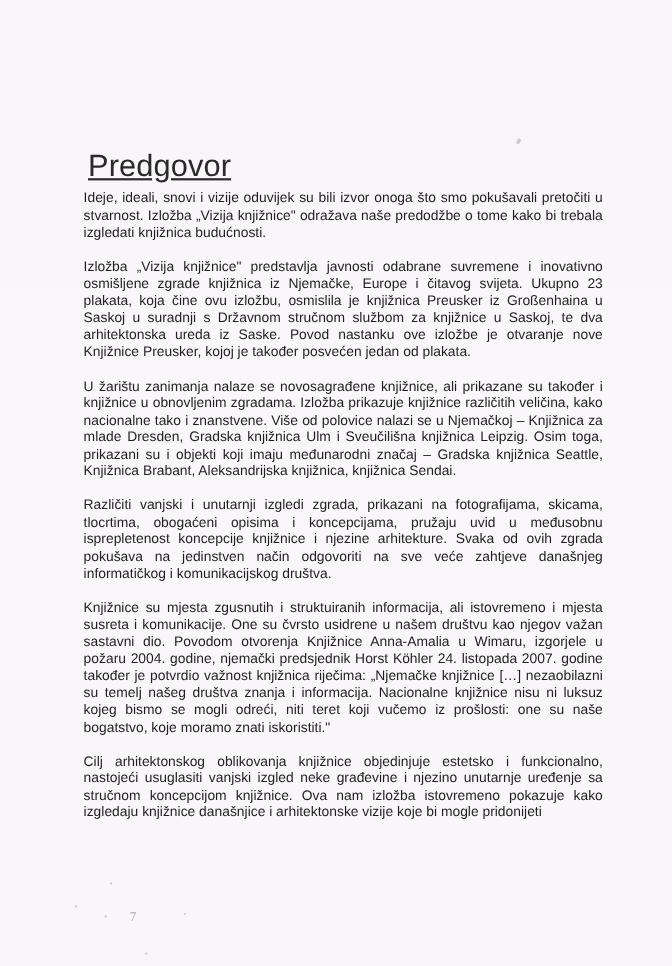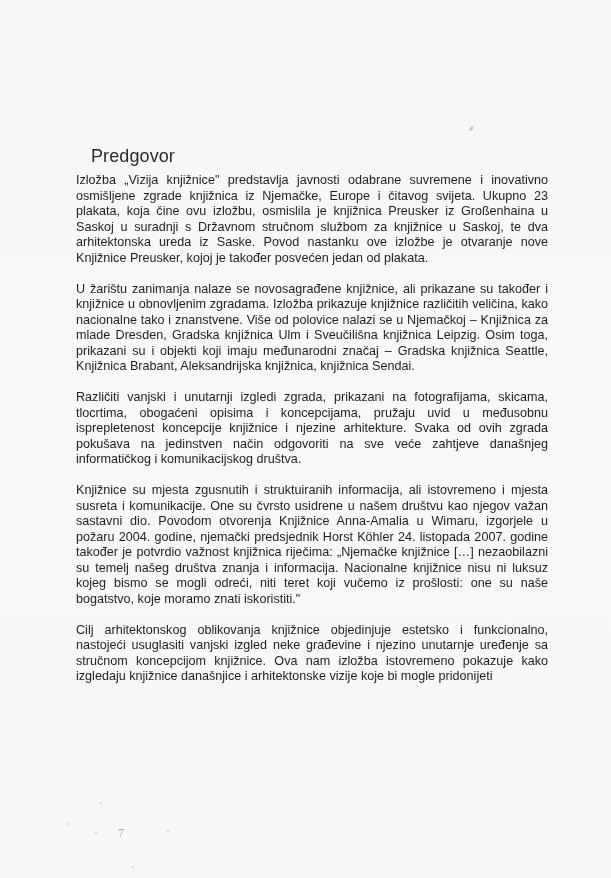--- a/index.html
+++ b/index.html
@@ -18,25 +18,26 @@
     .page {
       position: absolute;
       left: 0; top: 0;
       width: 611px; height: 878px;
       background: linear-gradient(180deg, #f7f5f7 0%, #f9f7f9 40%, #f8f6f8 100%);
     }
     .title {
       position: absolute;
       left: 75px;
       top: 130px;
-      font-size: 18px;
+      font-size: 28px;
       font-weight: normal;
       color: #2a2a2a;
-      margin: 16px;
+      margin: 5px;
       letter-spacing: 0.1px;
+      text-decoration: underline;
     }
     .body-text {
       position: absolute;
       left: 76px;
       top: 173px;
       width: 472px;
     }
     .para {
       margin: 0 0 15.5px 0;
       font-size: 12.6px;
@@ -76,20 +77,21 @@
   <span class="scan-mark mark-1"></span>
   <span class="scan-mark mark-2"></span>
   <span class="scan-mark mark-3"></span>
   <span class="scan-mark mark-4"></span>
   <span class="scan-mark mark-5"></span>
   <span class="scan-mark mark-6"></span>
 
   <h1 class="title">Predgovor</h1>
 
   <div class="body-text">
+    <p class="para">Ideje, ideali, snovi i vizije oduvijek su bili izvor onoga što smo pokušavali pretočiti u stvarnost. Izložba „Vizija knjižnice" odražava naše predodžbe o tome kako bi trebala izgledati knjižnica budućnosti.</p>
     <p class="para">Izložba „Vizija knjižnice" predstavlja javnosti odabrane suvremene i inovativno osmišljene zgrade knjižnica iz Njemačke, Europe i čitavog svijeta. Ukupno 23 plakata, koja čine ovu izložbu, osmislila je knjižnica Preusker iz Großenhaina u Saskoj u suradnji s Državnom stručnom službom za knjižnice u Saskoj, te dva arhitektonska ureda iz Saske. Povod nastanku ove izložbe je otvaranje nove Knjižnice Preusker, kojoj je također posvećen jedan od plakata.</p>
     <p class="para">U žarištu zanimanja nalaze se novosagrađene knjižnice, ali prikazane su također i knjižnice u obnovljenim zgradama. Izložba prikazuje knjižnice različitih veličina, kako nacionalne tako i znanstvene. Više od polovice nalazi se u Njemačkoj – Knjižnica za mlade Dresden, Gradska knjižnica Ulm i Sveučilišna knjižnica Leipzig. Osim toga, prikazani su i objekti koji imaju međunarodni značaj – Gradska knjižnica Seattle, Knjižnica Brabant, Aleksandrijska knjižnica, knjižnica Sendai.</p>
     <p class="para">Različiti vanjski i unutarnji izgledi zgrada, prikazani na fotografijama, skicama, tlocrtima, obogaćeni opisima i koncepcijama, pružaju uvid u međusobnu isprepletenost koncepcije knjižnice i njezine arhitekture. Svaka od ovih zgrada pokušava na jedinstven način odgovoriti na sve veće zahtjeve današnjeg informatičkog i komunikacijskog društva.</p>
     <p class="para">Knjižnice su mjesta zgusnutih i struktuiranih informacija, ali istovremeno i mjesta susreta i komunikacije. One su čvrsto usidrene u našem društvu kao njegov važan sastavni dio. Povodom otvorenja Knjižnice Anna-Amalia u Wimaru, izgorjele u požaru 2004. godine, njemački predsjednik Horst Köhler 24. listopada 2007. godine također je potvrdio važnost knjižnica riječima: „Njemačke knjižnice […] nezaobilazni su temelj našeg društva znanja i informacija. Nacionalne knjižnice nisu ni luksuz kojeg bismo se mogli odreći, niti teret koji vučemo iz prošlosti: one su naše bogatstvo, koje moramo znati iskoristiti."</p>
     <p class="para">Cilj arhitektonskog oblikovanja knjižnice objedinjuje estetsko i funkcionalno, nastojeći usuglasiti vanjski izgled neke građevine i njezino unutarnje uređenje sa stručnom koncepcijom knjižnice. Ova nam izložba istovremeno pokazuje kako izgledaju knjižnice današnjice i arhitektonske vizije koje bi mogle pridonijeti</p>
   </div>
 
   <div class="page-number">7</div>
 </div>
 

